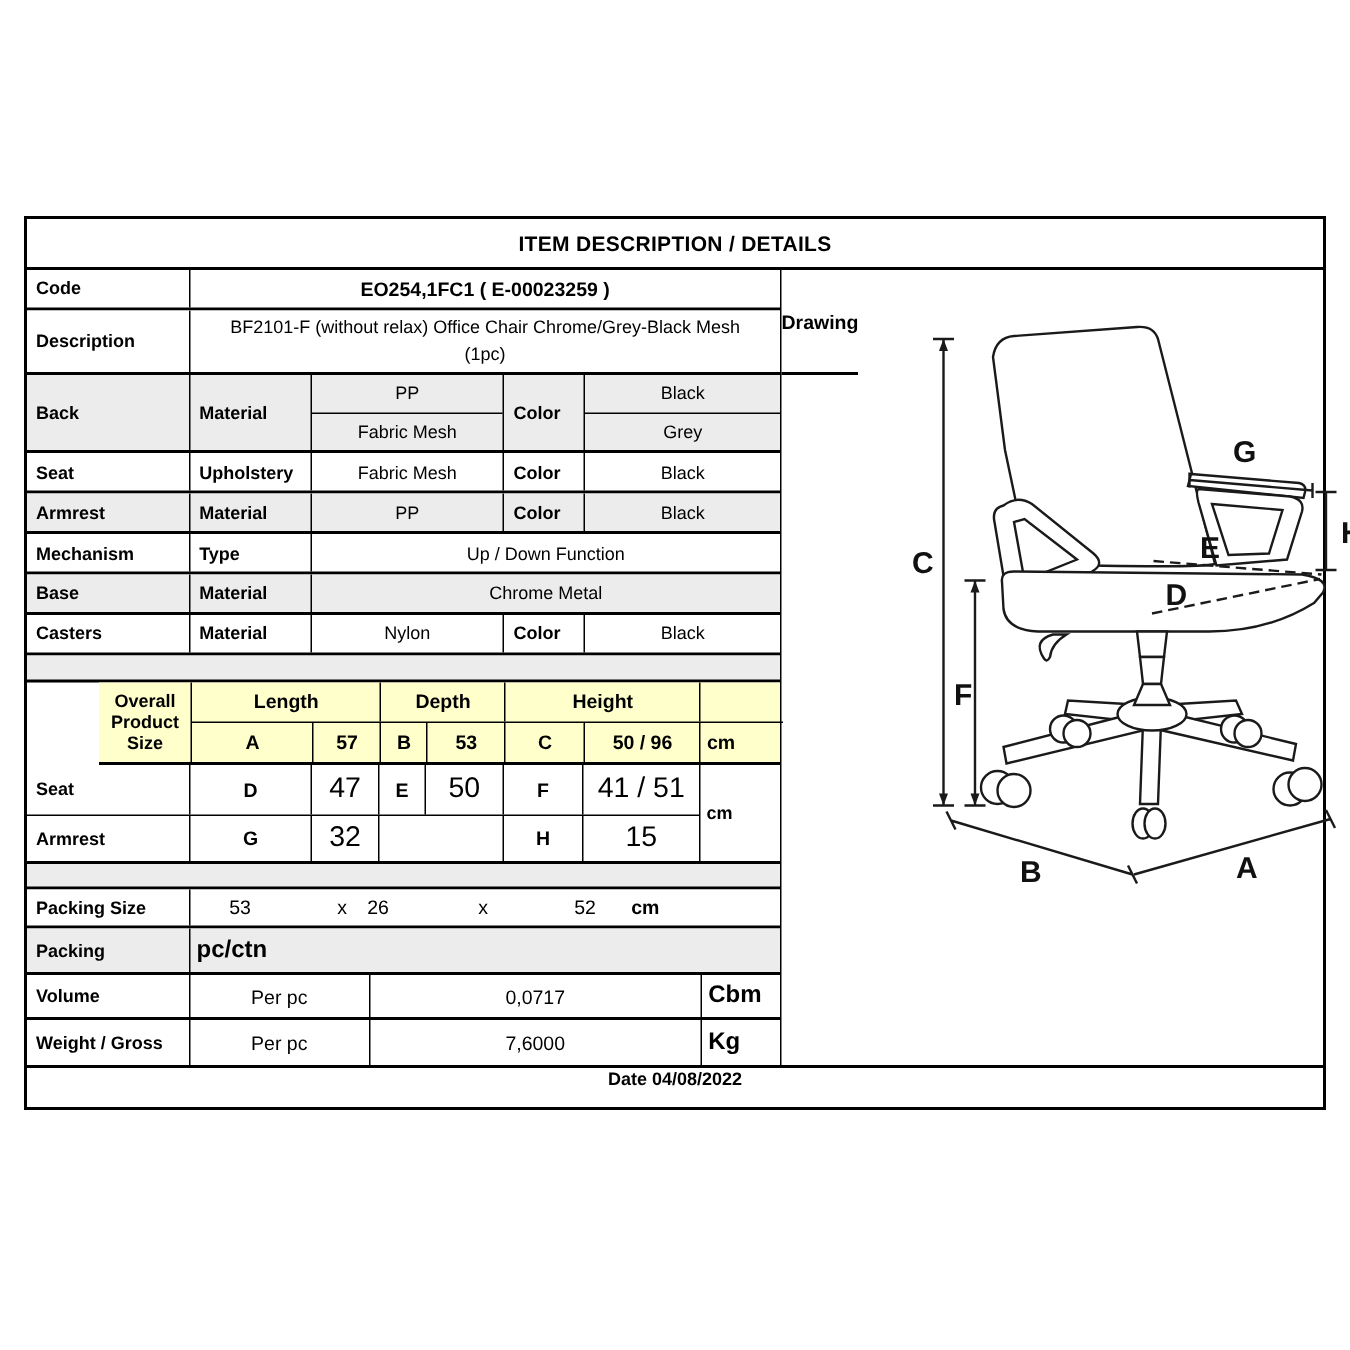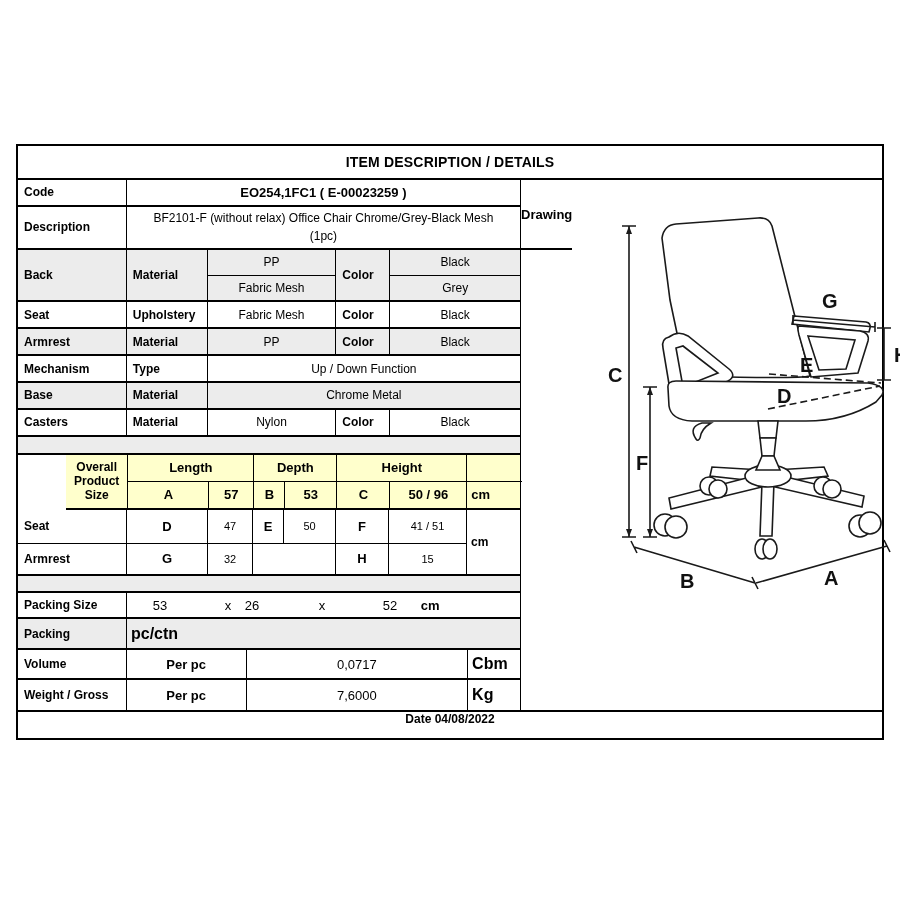--- a/index.html
+++ b/index.html
@@ -14,21 +14,21 @@
   .left { width:503px; border-right:1px solid #000; display:flex; flex-direction:column; }
   .right { flex:1; display:flex; flex-direction:row; }
 
   .row { display:flex; border-bottom:2px solid #000; background:#fff; }
   .grey { background:#ececec; }
 
   .c { border-right:1px solid #000; display:flex; align-items:center; font-size:12px; overflow:hidden; }
   .c.last { border-right:none; }
   .c.lab { font-weight:bold; padding-left:6px; }
   .c.ctr { justify-content:center; text-align:center; }
-  .c.bold { font-weight:bold; }
+  .c.bold { font-weight:normal; }
 
   .w109{width:109px}.w81{width:81px}.w129{width:129px}.w54{width:54px}.w130{width:130px}
   .w313{width:313px}.w394{width:394px}.w342{width:342px}.w120{width:120px}.w222{width:222px}.w52u{width:52px}
   .w126{width:126px}.w83{width:83px}.w55{width:55px}
   .w45{width:45px}.w31{width:31px}.w52{width:52px}.w53{width:53px}.w77{width:77px}
 
   .h27{height:27px}.h43{height:43px}.h53{height:53px}.h18{height:18px}.h17{height:17px}.h30{height:30px}.h31{height:31px}
 
   .stack { display:flex; flex-direction:column; }
   .stack > div { flex:1; display:flex; align-items:center; justify-content:center; font-size:12px; }
@@ -47,21 +47,21 @@
   .size-hr .c { font-weight:bold; font-size:13px; }
   .unitcell { font-weight:bold; font-size:16px; padding-left:4px; }
 
   .size-body { display:flex; border-bottom:2px solid #000; }
   .size-rows { width:448px; display:flex; flex-direction:column; }
   .size-rows .r { display:flex; }
   .size-rows .r.seatr { height:34px; border-bottom:1px solid #000; }
   .size-rows .r.armr { height:30px; }
   .cmmerged { width:55px; display:flex; align-items:center; font-weight:bold; font-size:12px; padding-left:4px; }
   .dimletter { font-weight:bold; font-size:13px; }
-  .dimval { font-size:11px; }
+  .dimval { font-size:19px; }
 
   
   .pack-size-cell { position:relative; }
   .pack-size-cell span { position:absolute; top:50%; transform:translateY(-50%); font-size:13px; }
   .ps1{left:26px}.ps2{left:98px}.ps3{left:118px}.ps4{left:192px}.ps5{left:256px}
   .ps6{left:294px; font-weight:bold; font-size:12px;}
 
   
   .drawing-header { height:70px; border-bottom:2px solid #000; display:flex; align-items:center; justify-content:center;
                     font-weight:bold; font-size:13px; }

